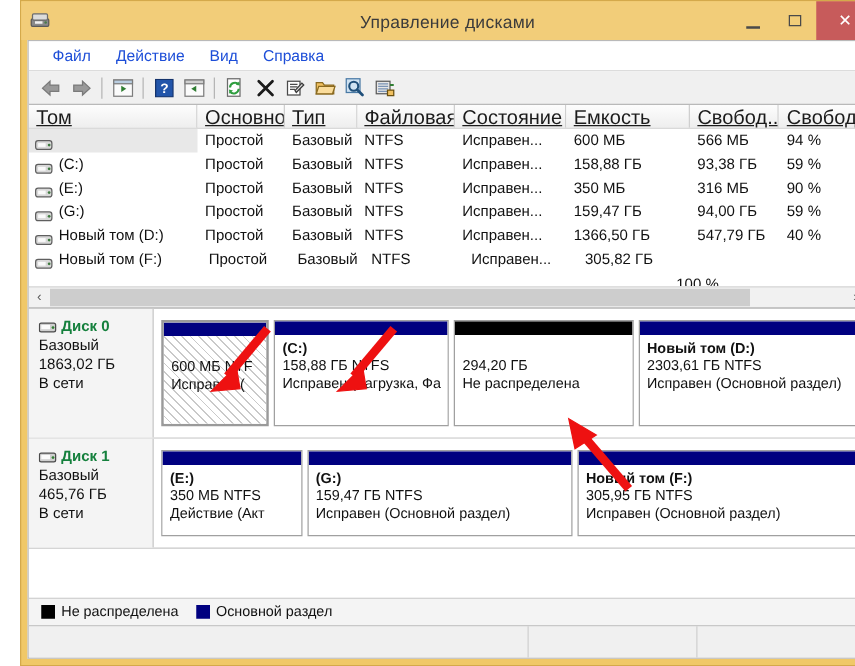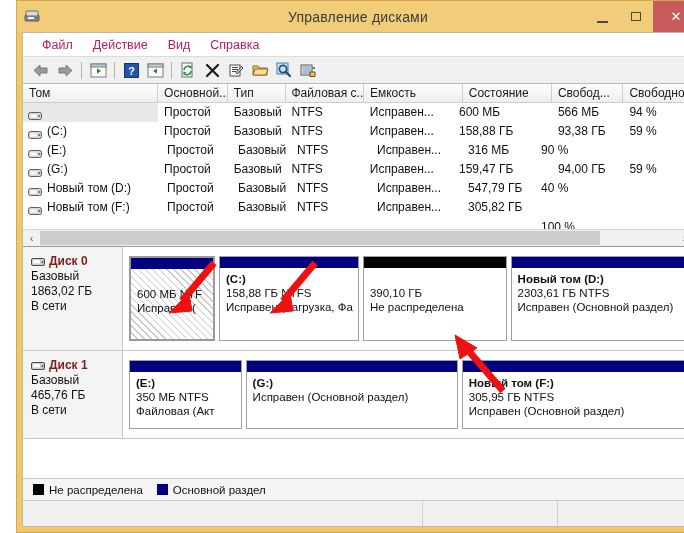--- a/index.html
+++ b/index.html
@@ -60,21 +60,21 @@
 
   
   #menubar {
     height: 24px; flex: 0 0 24px;
     background: #ffffff;
     border-bottom: 1px solid #dcdcdc;
     display: flex; align-items: center;
     padding-left: 10px;
   }
   .menu-item {
-    font-size: 12.5px; color: #be185d;
+    font-size: 12.5px; color: #1d4ed8;
     padding: 2px 9px; margin-right: 2px;
     white-space: nowrap;
   }
 
   
   #toolbar {
     height: 27px; flex: 0 0 27px;
     background: #f0f0f0;
     border-bottom: 1px solid #b9b9b9;
     display: flex; align-items: center;
@@ -94,25 +94,25 @@
     background: #ffffff;
     overflow: hidden;
   }
   #list-header {
     height: 19px; flex: 0 0 19px;
     display: flex;
     background: #f5f5f5;
     border-bottom: 1px solid #cfcfcf;
   }
   .hdr-cell {
-    font-size: 12px; color: #1b1b1b;
+    font-size: 16px; color: #1b1b1b;
     padding: 2px 0 0 6px;
     border-right: 1px solid #cfcfcf;
     background: linear-gradient(#fdfdfd,#eeeeee);
-    overflow: hidden; white-space: nowrap;
+    overflow: hidden; white-space: nowrap; text-decoration: underline;
   }
   #list-body { flex: 1 1 auto; overflow: hidden; }
   .vrow { height: 19px; display: flex; align-items: center; }
   .vcell {
     font-size: 12px; color: #111111;
     padding-left: 6px; white-space: nowrap; overflow: hidden;
     height: 19px; line-height: 19px;
   }
   .vcell.name { display: flex; align-items: center; padding-left: 5px; }
   .vcell.name.sel { background: #e8e8e8; }
@@ -153,21 +153,21 @@
     border-bottom: 1px solid #c8c8c8;
     background: #ffffff;
   }
   .disk-info {
     flex: 0 0 100px;
     border-right: 1px solid #c8c8c8;
     background: #f4f4f4;
     padding: 7px 0 0 8px;
   }
   .disk-info .dh {
-    font-size: 12px; font-weight: bold; color: #7f1d1d;
+    font-size: 12px; font-weight: bold; color: #15803d;
     display: flex; align-items: center; margin-bottom: 1px;
   }
   .disk-info .dl { font-size: 12px; color: #111; line-height: 15px; }
   .disk-ico { width: 15px; height: 10px; margin-right: 3px; flex: 0 0 15px; position: relative; }
 
   .parts {
     flex: 1 1 auto;
     padding: 9px 8px 9px 6px;
     display: flex;
     align-items: stretch;
@@ -336,22 +336,22 @@
         </svg>
       </div>
     </div>
 
     <div id="list-pane">
       <div id="list-header">
         <div class="hdr-cell" style="width:138px">Том</div>
         <div class="hdr-cell" style="width:71px">Основной...</div>
         <div class="hdr-cell" style="width:59px">Тип</div>
         <div class="hdr-cell" style="width:80px">Файловая с...</div>
+        <div class="hdr-cell" style="width:91px">Состояние</div>
         <div class="hdr-cell" style="width:101px">Емкость</div>
-        <div class="hdr-cell" style="width:91px">Состояние</div>
         <div class="hdr-cell" style="width:73px">Свобод...</div>
         <div class="hdr-cell" style="width:71px">Свободно %</div>
       </div>
       <div id="list-body">
           <div class="vrow">
             <div class="vcell name sel" style="width: 138px;">
               <span class="vol-ico"><svg width="15" height="10" viewBox="0 0 15 10">
                   <rect x="0.5" y="1.5" width="13" height="7" rx="2" fill="#d8d8d8" stroke="#5f5f5f"></rect>
                   <rect x="2.5" y="3.5" width="6" height="3" fill="#fafafa"></rect>
                   <circle cx="11.3" cy="5" r="1.1" fill="#3f7a3f"></circle>
@@ -389,20 +389,21 @@
                   <rect x="0.5" y="1.5" width="13" height="7" rx="2" fill="#d8d8d8" stroke="#5f5f5f"></rect>
                   <rect x="2.5" y="3.5" width="6" height="3" fill="#fafafa"></rect>
                   <circle cx="11.3" cy="5" r="1.1" fill="#3f7a3f"></circle>
                 </svg></span>
               <span>(E:)</span>
             </div>
             <div class="vcell" style="width: 71px;">Простой</div>
             <div class="vcell" style="width: 59px;">Базовый</div>
             <div class="vcell" style="width: 80px;">NTFS</div>
             <div class="vcell" style="width: 91px;">Исправен...</div>
+            <div class="vcell" style="width: 101px;">350 МБ</div>
             <div class="vcell" style="width: 73px;">316 МБ</div>
             <div class="vcell" style="width: 71px;">90 %</div>
           </div>
           <div class="vrow">
             <div class="vcell name" style="width: 138px;">
               <span class="vol-ico"><svg width="15" height="10" viewBox="0 0 15 10">
                   <rect x="0.5" y="1.5" width="13" height="7" rx="2" fill="#d8d8d8" stroke="#5f5f5f"></rect>
                   <rect x="2.5" y="3.5" width="6" height="3" fill="#fafafa"></rect>
                   <circle cx="11.3" cy="5" r="1.1" fill="#3f7a3f"></circle>
                 </svg></span>
@@ -422,20 +423,21 @@
                   <rect x="0.5" y="1.5" width="13" height="7" rx="2" fill="#d8d8d8" stroke="#5f5f5f"></rect>
                   <rect x="2.5" y="3.5" width="6" height="3" fill="#fafafa"></rect>
                   <circle cx="11.3" cy="5" r="1.1" fill="#3f7a3f"></circle>
                 </svg></span>
               <span>Новый том (D:)</span>
             </div>
             <div class="vcell" style="width: 71px;">Простой</div>
             <div class="vcell" style="width: 59px;">Базовый</div>
             <div class="vcell" style="width: 80px;">NTFS</div>
             <div class="vcell" style="width: 91px;">Исправен...</div>
+            <div class="vcell" style="width: 101px;">1366,50 ГБ</div>
             <div class="vcell" style="width: 73px;">547,79 ГБ</div>
             <div class="vcell" style="width: 71px;">40 %</div>
           </div>
           <div class="vrow">
             <div class="vcell name" style="width: 138px;">
               <span class="vol-ico"><svg width="15" height="10" viewBox="0 0 15 10">
                   <rect x="0.5" y="1.5" width="13" height="7" rx="2" fill="#d8d8d8" stroke="#5f5f5f"></rect>
                   <rect x="2.5" y="3.5" width="6" height="3" fill="#fafafa"></rect>
                   <circle cx="11.3" cy="5" r="1.1" fill="#3f7a3f"></circle>
                 </svg></span>
@@ -488,21 +490,21 @@
               <div class="body">
                 <div class="pl b">(C:)</div>
                 <div class="pl">158,88 ГБ NTFS</div>
                 <div class="pl">Исправен (Загрузка, Фа</div>
               </div>
             </div>
             <div class="part unalloc" style="flex: 152 0 0px;">
               <div class="cap"></div>
               <div class="body">
                 <div class="pl">&nbsp;</div>
-                <div class="pl">390,10 ГБ</div>
+                <div class="pl">294,20 ГБ</div>
                 <div class="pl">Не распределена</div>
               </div>
             </div>
             <div class="part" style="flex: 185 0 0px;">
               <div class="cap"></div>
               <div class="body">
                 <div class="pl b">Новый том  (D:)</div>
                 <div class="pl">2303,61 ГБ NTFS</div>
                 <div class="pl">Исправен (Основной раздел)</div>
               </div>
@@ -522,27 +524,28 @@
             <div class="dl">Базовый</div>
             <div class="dl">465,76 ГБ</div>
             <div class="dl">В сети</div>
           </div>
           <div class="parts">
             <div class="part" style="flex: 100 0 0px;">
               <div class="cap"></div>
               <div class="body">
                 <div class="pl b">(E:)</div>
                 <div class="pl">350 МБ NTFS</div>
-                <div class="pl">Файловая (Акт</div>
+                <div class="pl">Действие (Акт</div>
               </div>
             </div>
             <div class="part" style="flex: 190 0 0px;">
               <div class="cap"></div>
               <div class="body">
                 <div class="pl b">(G:)</div>
+                <div class="pl">159,47 ГБ NTFS</div>
                 <div class="pl">Исправен (Основной раздел)</div>
               </div>
             </div>
             <div class="part" style="flex: 200 0 0px;">
               <div class="cap"></div>
               <div class="body">
                 <div class="pl b">Новый том  (F:)</div>
                 <div class="pl">305,95 ГБ NTFS</div>
                 <div class="pl">Исправен (Основной раздел)</div>
               </div>

